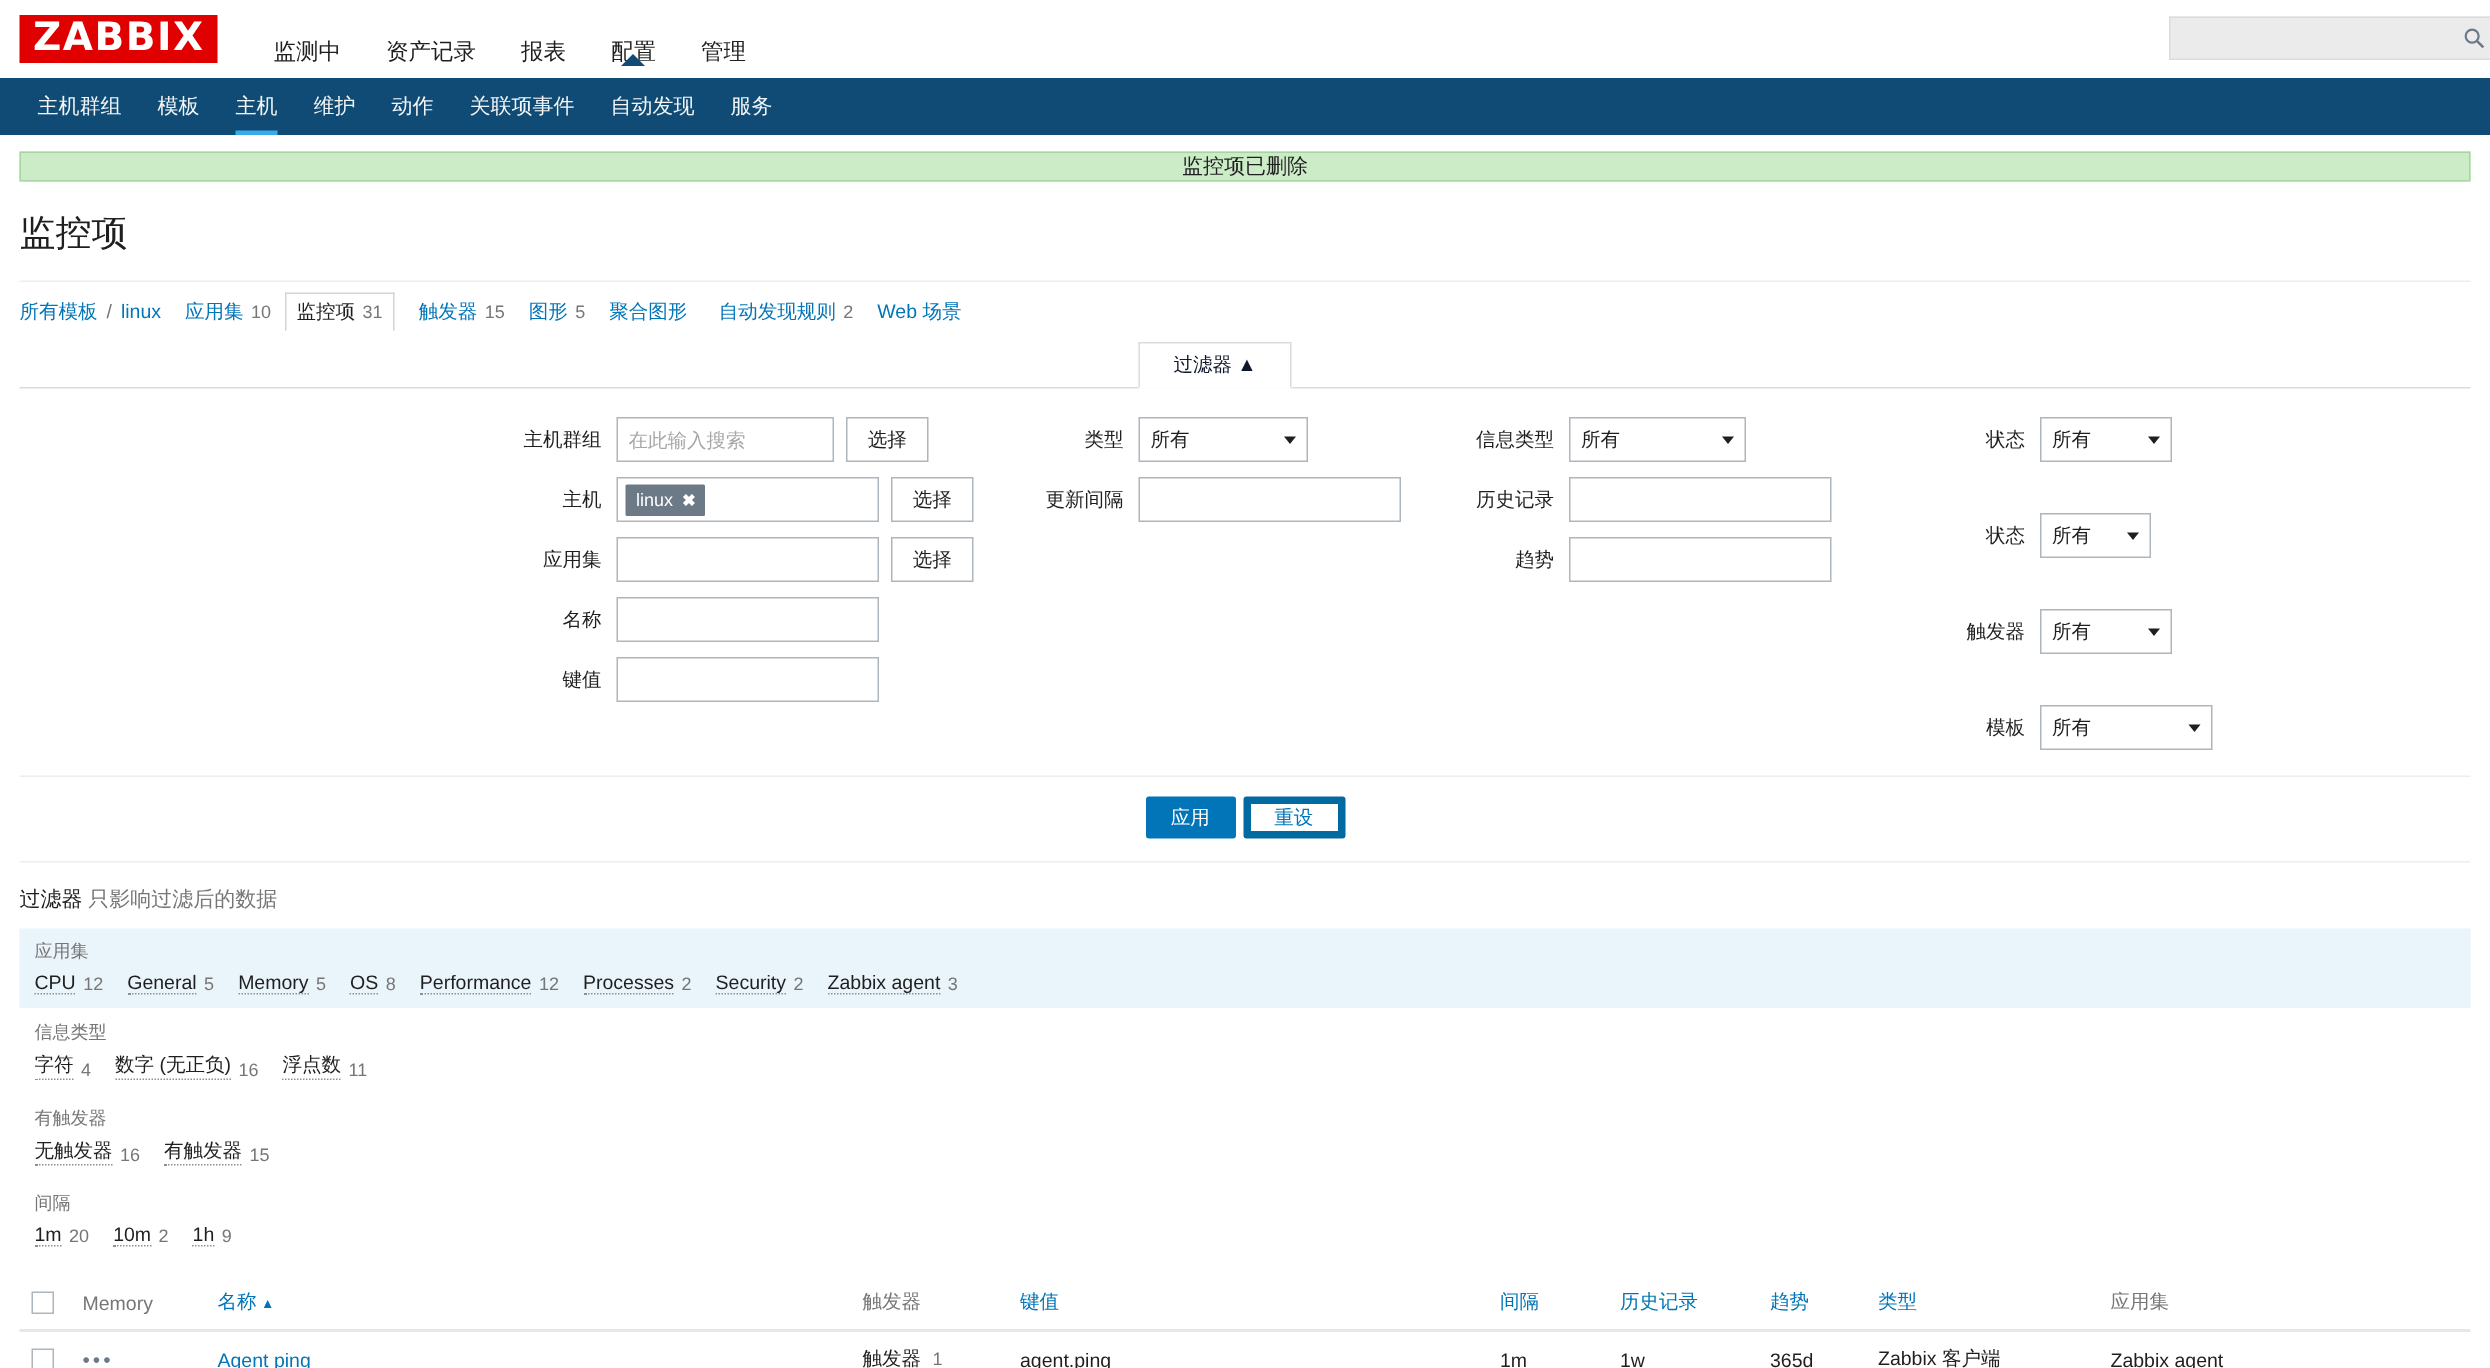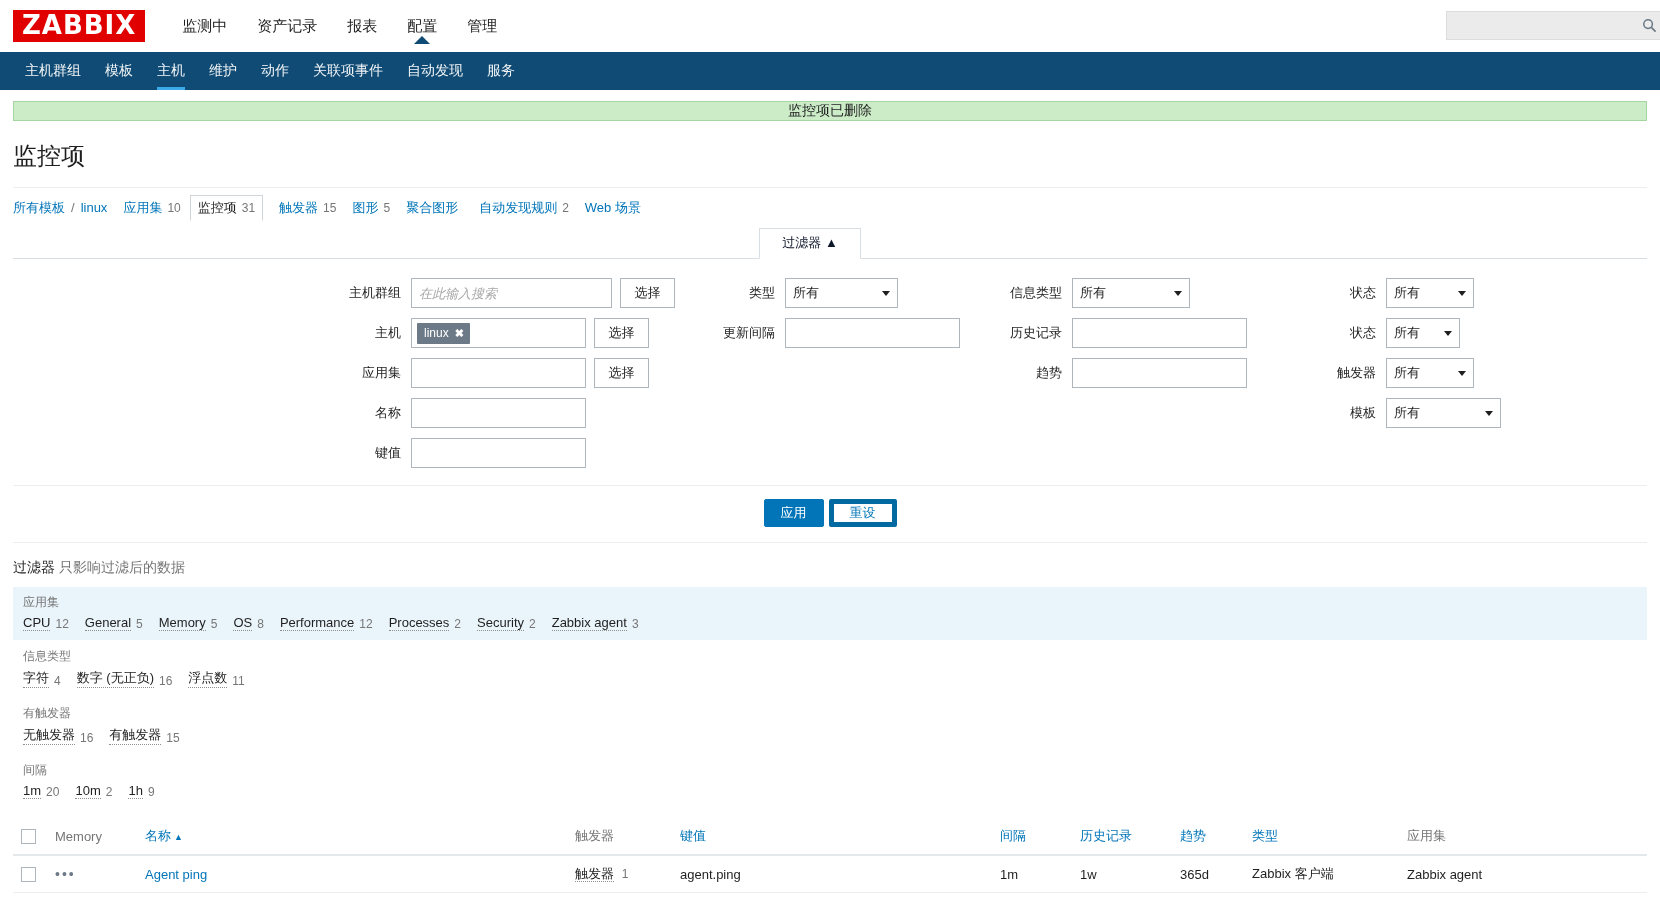--- a/index.html
+++ b/index.html
@@ -17,21 +17,21 @@
     padding-left:13px; position:relative;
   }
   .logo {
     background:#e00000; color:#fff; font-weight:bold; font-size:26px;
     letter-spacing:1px; padding:2px 9px 3px 9px; font-family:"DejaVu Sans", sans-serif;
     line-height:1.05;
   }
   .topmenu { display:flex; align-items:center; margin-left:22px; height:52px; }
   .topmenu-item {
     font-size:15px; color:#1f1f1f; padding:0 15px; height:36px;
-    display:flex; align-items:center; position:relative; cursor:pointer;
+    display:flex; align-items:flex-end; position:relative; cursor:pointer;
   }
   .topmenu-item.active::after {
     content:""; position:absolute; bottom:0; left:50%; margin-left:-8px;
     border-left:8px solid transparent; border-right:8px solid transparent;
     border-bottom:8px solid #0f4b74;
   }
   .search-wrap {
     position:absolute; right:-6px; top:11px; width:220px; height:29px;
     background:#ebebeb; border:1px solid #dcdcdc; display:flex; align-items:center;
     padding:0 8px;
@@ -296,21 +296,21 @@
       <span>▲</span>
     </div>
   </div>
 
   <div class="filter-body">
     <div class="filter-cols">
 
       <div class="fcol" style="margin-left:0;">
         <div class="frow">
           <div class="flabel" style="width:398px;">主机群组</div>
-          <input class="finput" style="width: 201px; font-style: italic;" placeholder="在此输入搜索">
+          <input class="finput" style="width: 145px;" placeholder="在此输入搜索">
           <button class="btn-select">选择</button>
         </div>
         <div class="frow">
           <div class="flabel" style="width:398px;">主机</div>
           <div class="multiselect" style="width:175px;">
             <span class="chip">
               <span>linux</span>
               <span class="chip-x">✖</span>
             </span>
           </div>
@@ -360,21 +360,21 @@
         <div class="frow">
           <div class="flabel" style="width:90px;">历史记录</div>
           <input class="finput" style="width: 175px;">
         </div>
         <div class="frow">
           <div class="flabel" style="width:90px;">趋势</div>
           <input class="finput" style="width: 175px;">
         </div>
       </div>
 
-      <div class="fcol" style="margin-left:64px;">
+      <div class="fcol" style="margin-left:64px;gap:24px;">
         <div class="frow">
           <div class="flabel" style="width:75px;">状态</div>
           <div class="sel-wrap">
             <div class="fselect" style="width:88px;">
               <span>所有</span>
               <span class="caret"></span>
             </div>
           </div>
         </div>
         <div class="frow">

